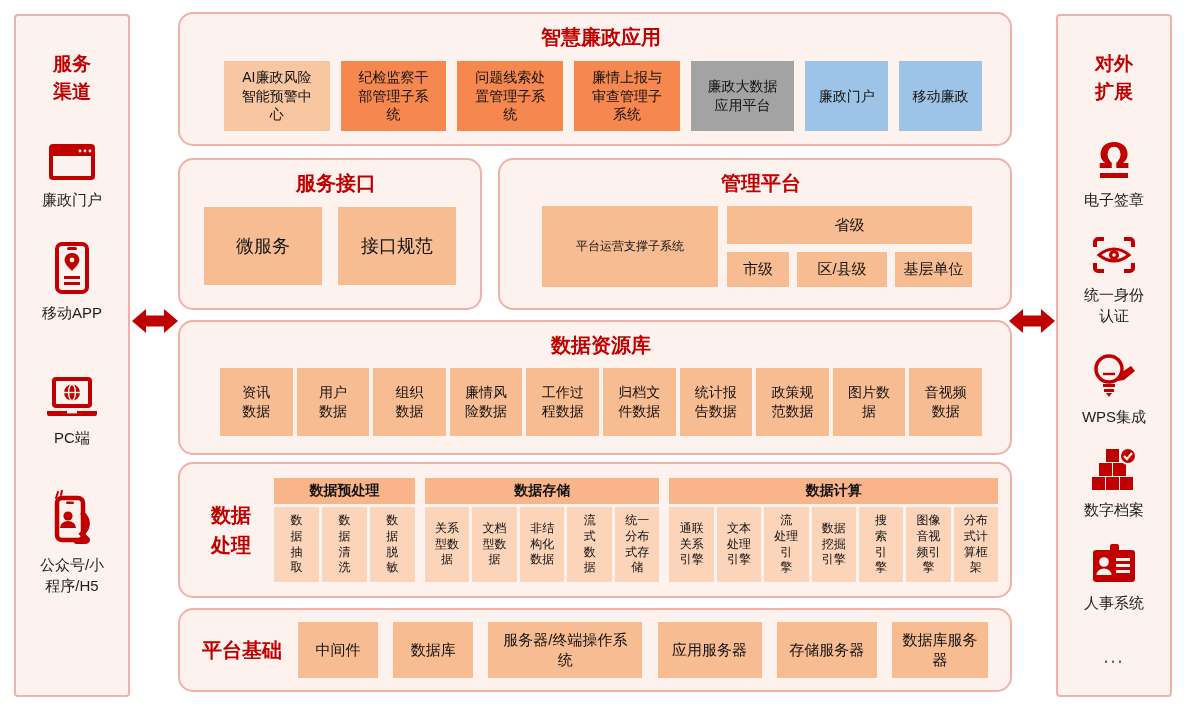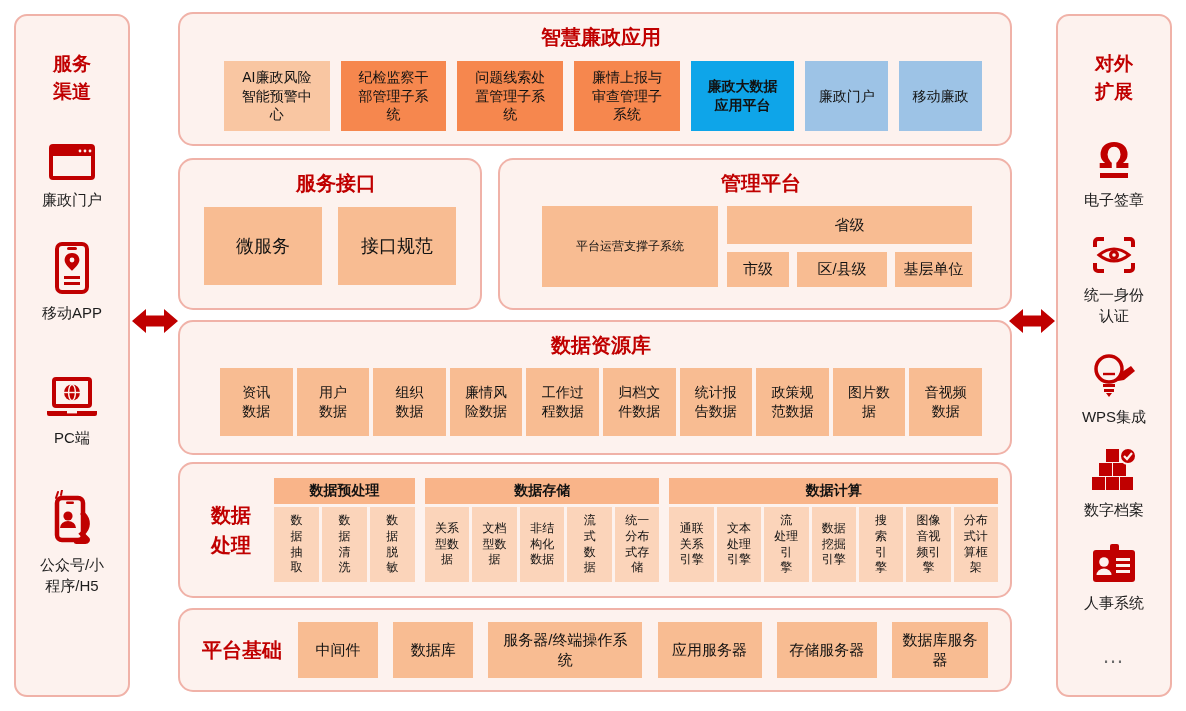--- a/index.html
+++ b/index.html
@@ -1,34 +1,34 @@
 <!DOCTYPE html>
 <html><head>
 <meta charset="utf-8">
 <style>
   * { box-sizing: border-box; margin: 0; padding: 0; }
   body { background: #ffffff; font-family: "Liberation Sans", "DejaVu Sans", sans-serif; }
   .canvas { position: relative; width: 1186px; height: 711px; background: #ffffff; overflow: hidden; }
 
   .panel { position: absolute; background: #fdf2ee; border: 2px solid #f0b2a8; border-radius: 15px; }
   .side  { position: absolute; top: 14px; width: 116px; height: 683px; background: #fdf2ee;
-           border: 2px solid #f0b2a8; border-radius: 13px; display: flex; flex-direction: column;
+           border: 2px solid #f0b2a8; border-radius: 4px; display: flex; flex-direction: column;
            align-items: center; }
   .side-title { margin-top: 34px; font-size: 19px; font-weight: bold; color: #c00000;
                 text-align: center; white-space: pre-line; line-height: 1.45; }
   .side-item { display: flex; flex-direction: column; align-items: center; }
   .side-label { margin-top: 8px; font-size: 15px; color: #1c1c1c; text-align: center;
                 white-space: pre-line; line-height: 1.4; }
 
   .panel-title { text-align: center; font-size: 20px; font-weight: bold; color: #c00000; margin-top: 10px; padding-left: 12px; }
   .bx { display: flex; align-items: center; justify-content: center; text-align: center;
         white-space: pre-line; font-size: 14px; line-height: 1.35; color: #121212; background: #f8bc92; }
   .or { background: #f6874e; }   
   .lo { background: #f9c6a2; }   
-  .gr { background: #0ea5e9; font-weight: bold; }   
+  .gr { background: #a3a3a3; }   
   .bl { background: #9dc3e6; }   
 
   .r1-boxes { display: flex; gap: 11px; margin: 10px 28px 0 44px; }
   .r1-boxes .bx { height: 70px; }
 
   .r2a-boxes { display: flex; justify-content: center; gap: 16px; margin-top: 10px; }
   .r2a-boxes .bx { width: 118px; height: 78px; font-size: 18px; }
 
   .mg-row { display: flex; gap: 9px; margin: 9px 38px 0 42px; }
   .mg-main { width: 176px; height: 81px; font-size: 12px; }

